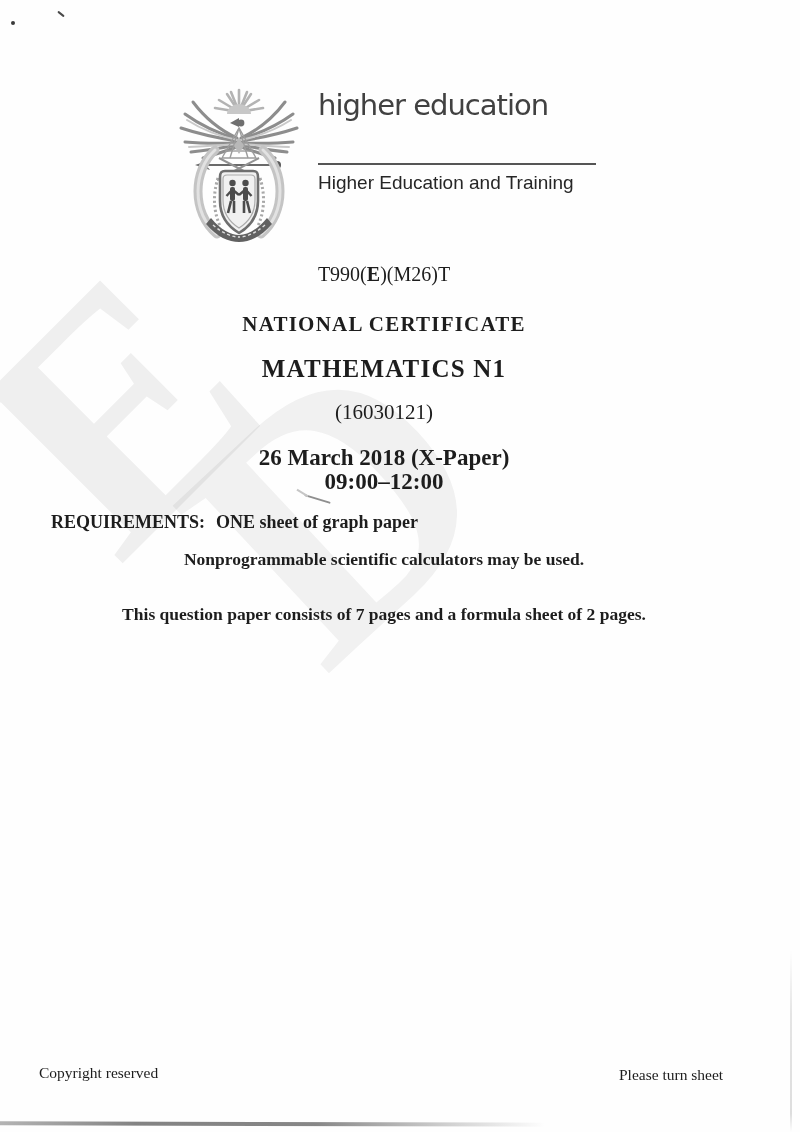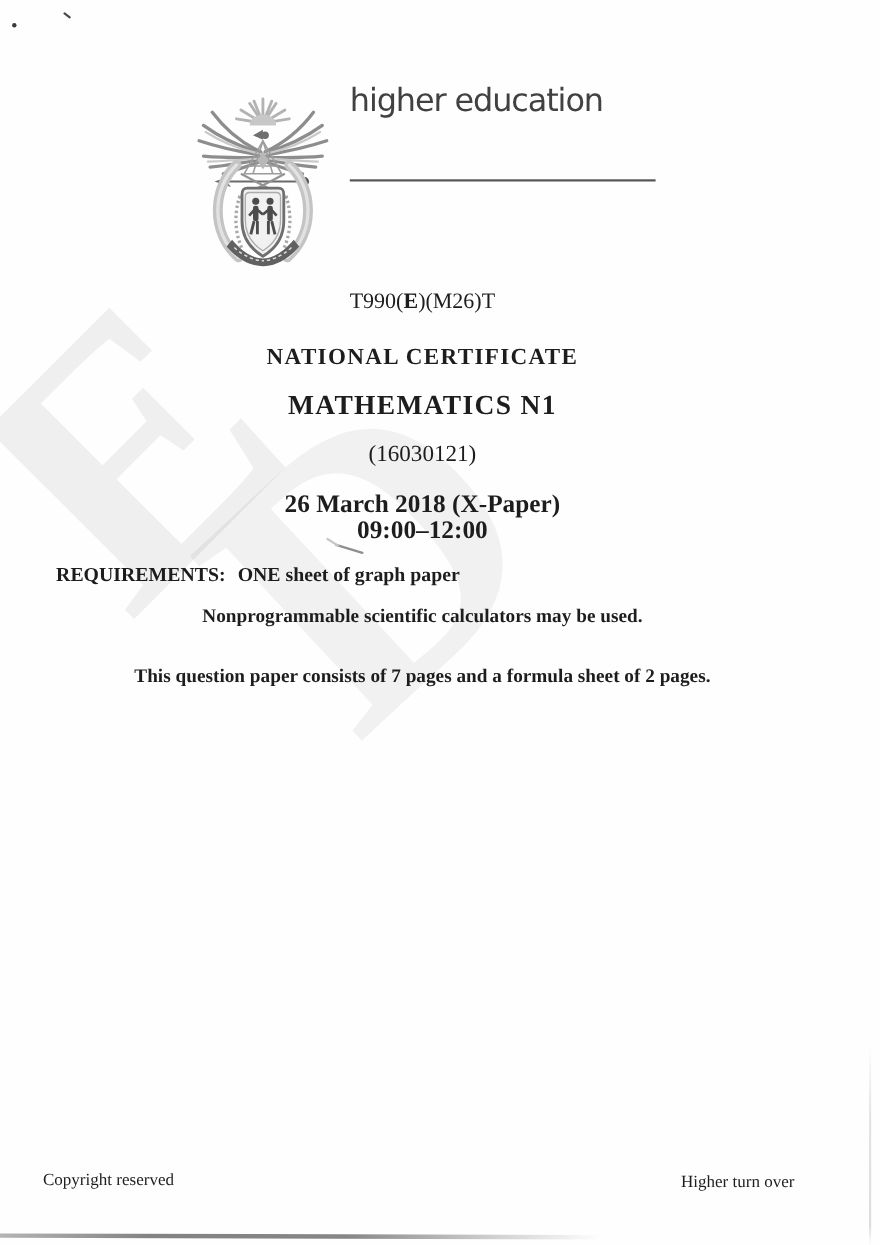--- a/index.html
+++ b/index.html
@@ -38,21 +38,21 @@
       rgba(160,160,160,0) 100%);
     transform:rotate(0.15deg);
   }
   .edge-line{
     left:790px;top:950px;width:2px;height:182px;
     background:linear-gradient(to bottom, rgba(0,0,0,0) 0%, rgba(0,0,0,.10) 35%, rgba(0,0,0,.13) 90%, rgba(0,0,0,0) 100%);
   }
   
   .emblem{position:absolute;left:177px;top:86px;width:125px;height:158px;z-index:2;}
   .wordmark{
-    position:absolute;left:318px;top:75px;z-index:2;
+    position:absolute;left:318px;top:89px;z-index:2;
     font-family:"DejaVu Sans", sans-serif;
     color:#414141;font-size:29px;line-height:33px;
     letter-spacing:-1px;font-weight:500;
   }
   .logo-rule{position:absolute;left:318px;top:163px;width:278px;height:2px;background:#555;z-index:2;}
   .dept{
     position:absolute;left:318px;top:172px;z-index:2;
     font-family:"Liberation Sans", sans-serif;
     font-size:19px;line-height:21px;color:#262626;
   }
@@ -187,29 +187,30 @@
       <path d="M36,139 C46,148 56,151 62,151" fill="none" stroke="#dedede" stroke-width="1.4" stroke-dasharray="3,2.6"></path>
       <path d="M88,139 C78,148 68,151 62,151" fill="none" stroke="#dedede" stroke-width="1.4" stroke-dasharray="3,2.6"></path>
     </g>
   </svg>
 
   <div class="wordmark">
     <div>higher education</div>
   </div>
   <div class="logo-rule"></div>
   <div class="dept">
+    <div>Higher Education and Training</div>
   </div>
 
   <div class="center-line paper-code"><span>T990(</span><span class="bold-part">E</span><span>)(M26)T</span></div>
   <div class="center-line certificate">NATIONAL CERTIFICATE</div>
   <div class="center-line subject">MATHEMATICS N1</div>
   <div class="center-line subject-code">(16030121)</div>
   <div class="center-line date-line">26 March 2018 (X-Paper)</div>
   <div class="center-line time-line">09:00–12:00</div>
 
   <div class="req-line"><span class="req-label">REQUIREMENTS:</span><span>ONE sheet of graph paper</span></div>
   <div class="center-line note-line">Nonprogrammable scientific calculators may be used.</div>
   <div class="center-line consists-line">This question paper consists of 7 pages and a formula sheet of 2 pages.</div>
 
   <div class="footer-left">Copyright reserved</div>
-  <div class="footer-right">Higher turn over</div>
+  <div class="footer-right">Please turn sheet</div>
 
 </div>
 
 </body></html>

